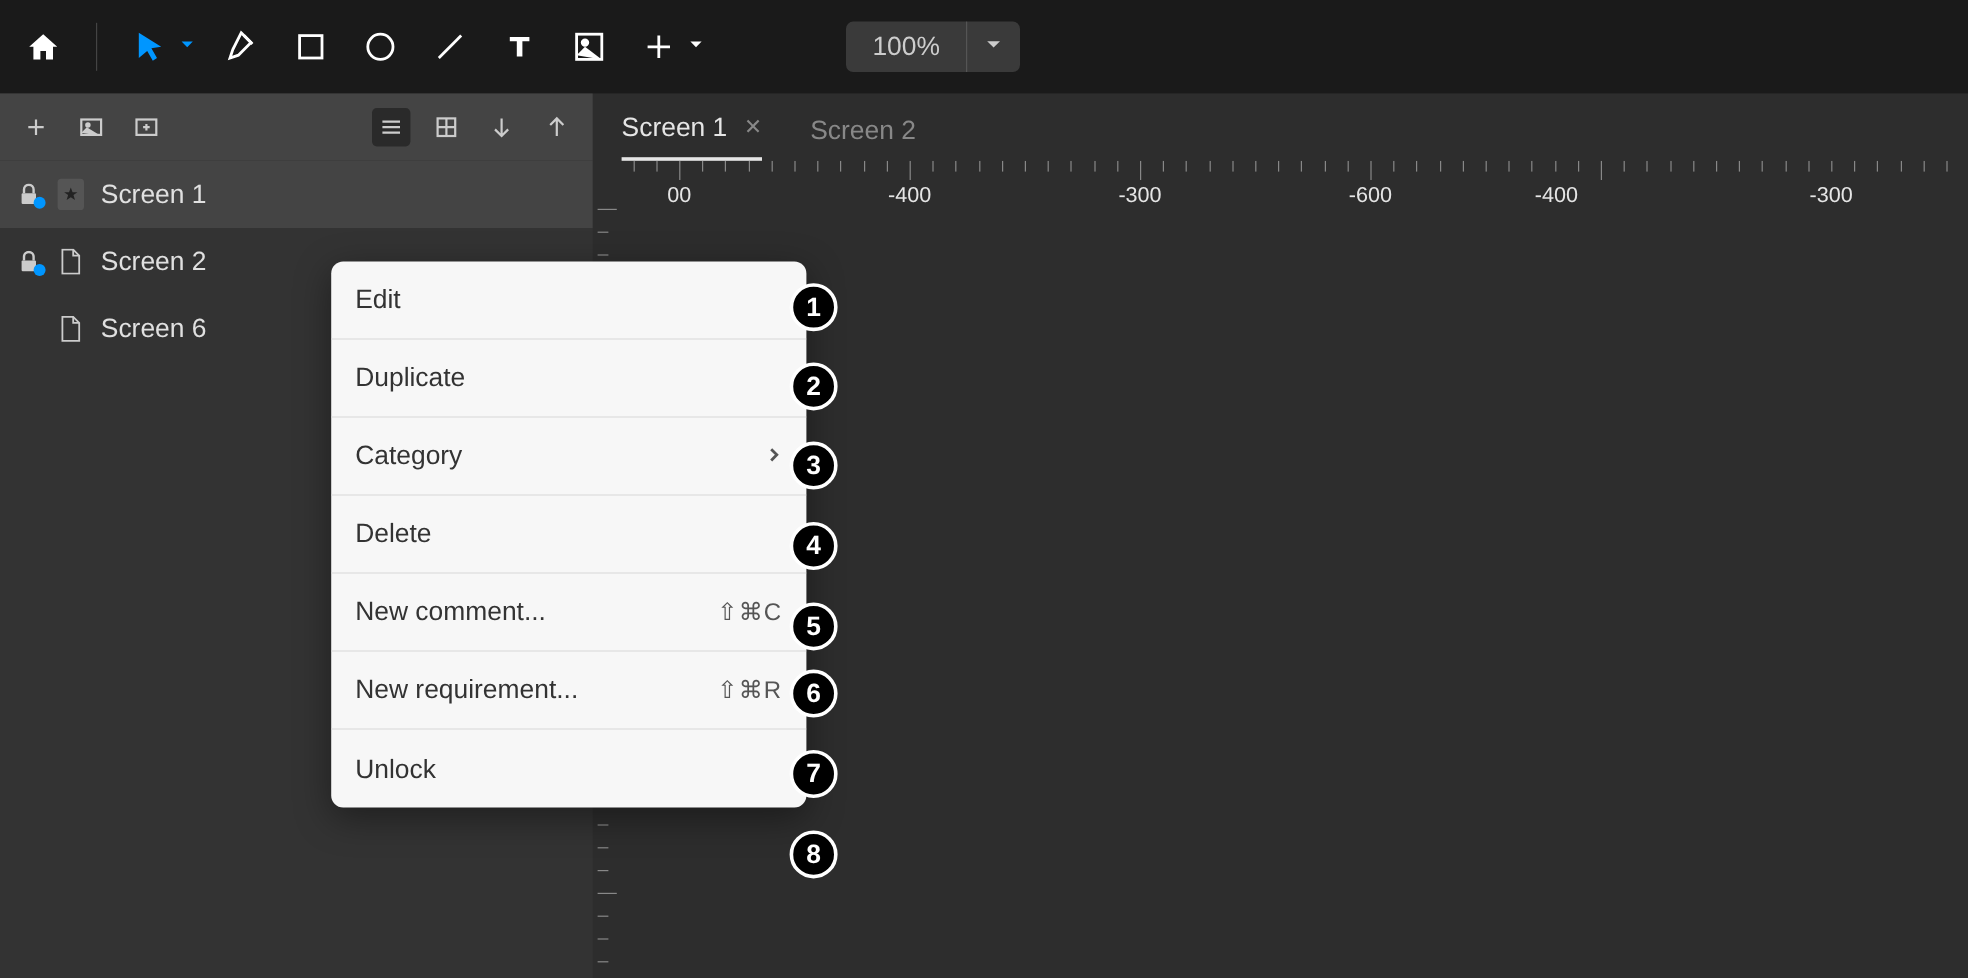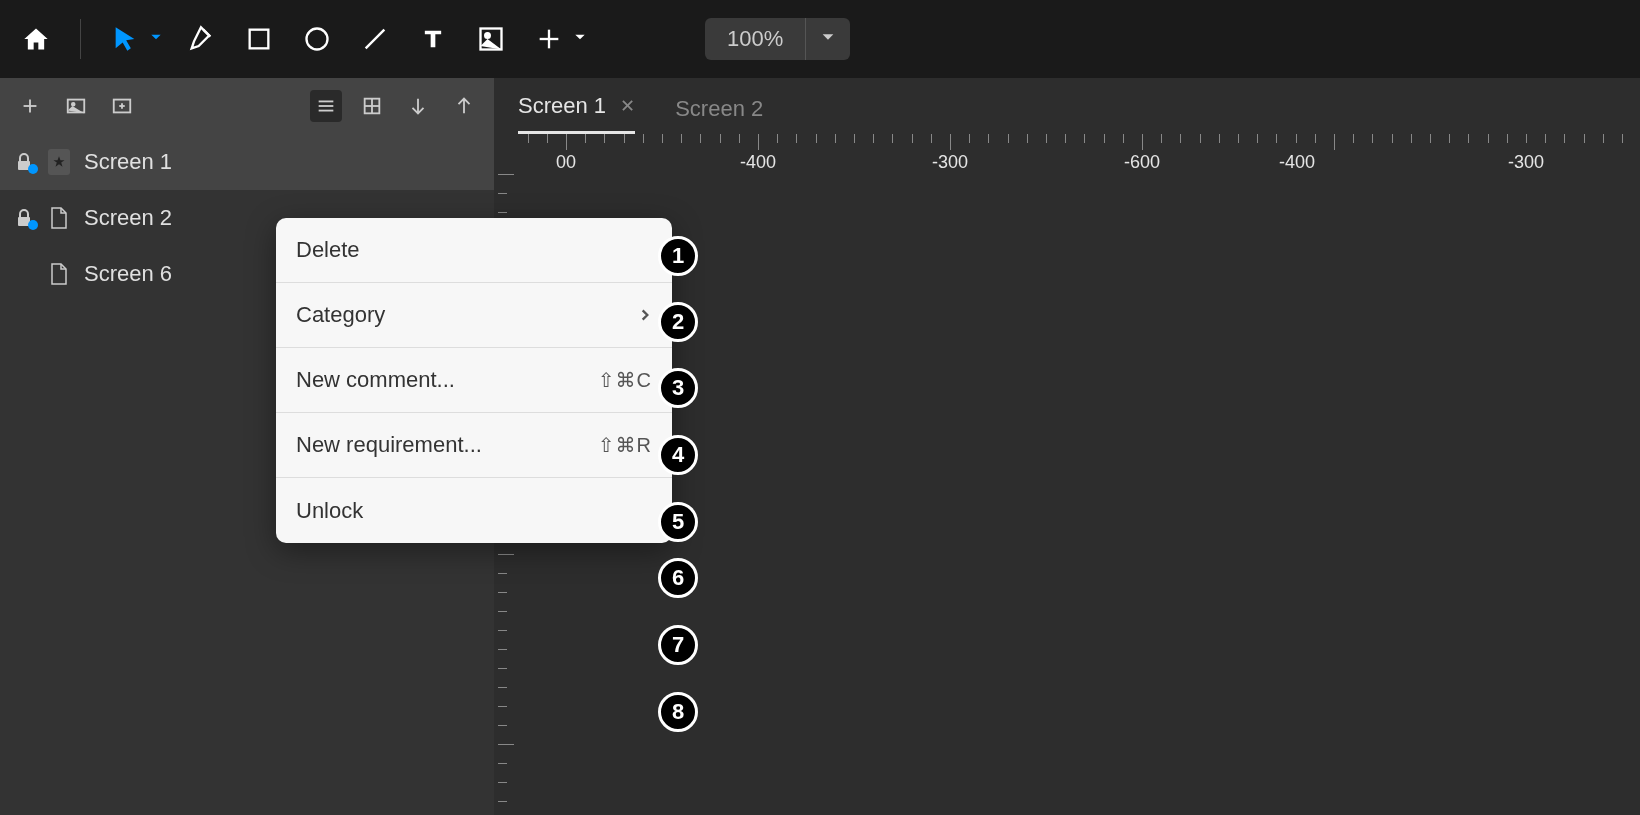--- a/index.html
+++ b/index.html
@@ -341,30 +341,38 @@
         <div class="tickv" style="top: 570px; width: 16px;"></div>
         <div class="tickv" style="top: 589px; width: 9px;"></div>
         <div class="tickv" style="top: 608px; width: 9px;"></div>
         <div class="tickv" style="top: 627px; width: 9px;"></div>
       </div>
   </div>
 </div>
 
 <div class="ctx" id="ctxMenu">
     <div class="ctx-item">
-      <span>Delete</span>
+      <span>Edit</span>
+      <span class="ctx-right"></span>
+    </div>
+    <div class="ctx-item">
+      <span>Duplicate</span>
       <span class="ctx-right"></span>
     </div>
     <div class="ctx-item">
       <span>Category</span>
       <span class="ctx-right">
         <span><svg width="14" height="14" viewBox="0 0 12 12" fill="none" stroke="#555" stroke-width="2">
             <path d="M4 2l4 4-4 4"></path>
           </svg></span>
       </span>
+    </div>
+    <div class="ctx-item">
+      <span>Delete</span>
+      <span class="ctx-right"></span>
     </div>
     <div class="ctx-item">
       <span>New comment...</span>
       <span class="ctx-right">
         <span class="ctx-sc">⇧⌘C</span>
       </span>
     </div>
     <div class="ctx-item">
       <span>New requirement...</span>
       <span class="ctx-right">

